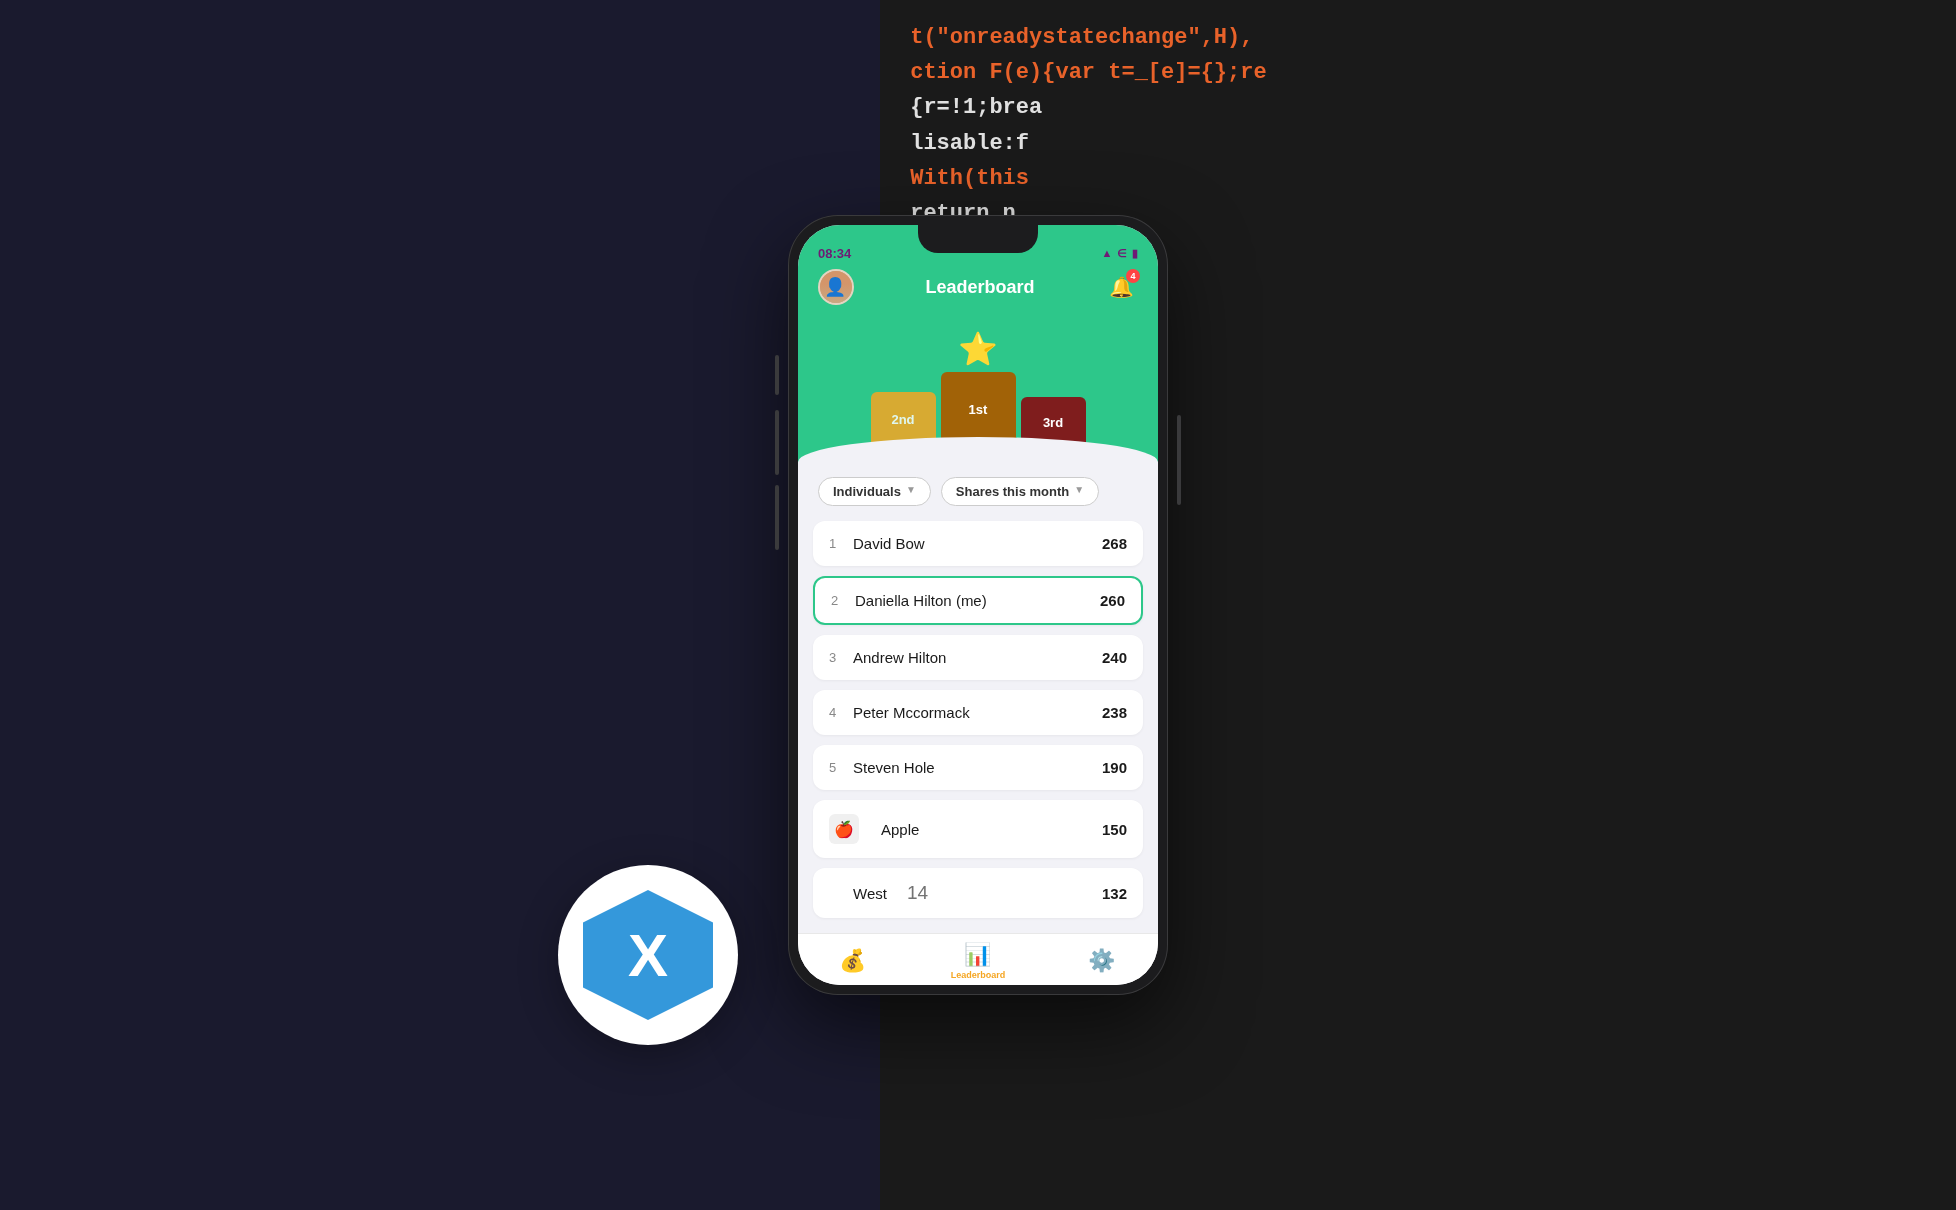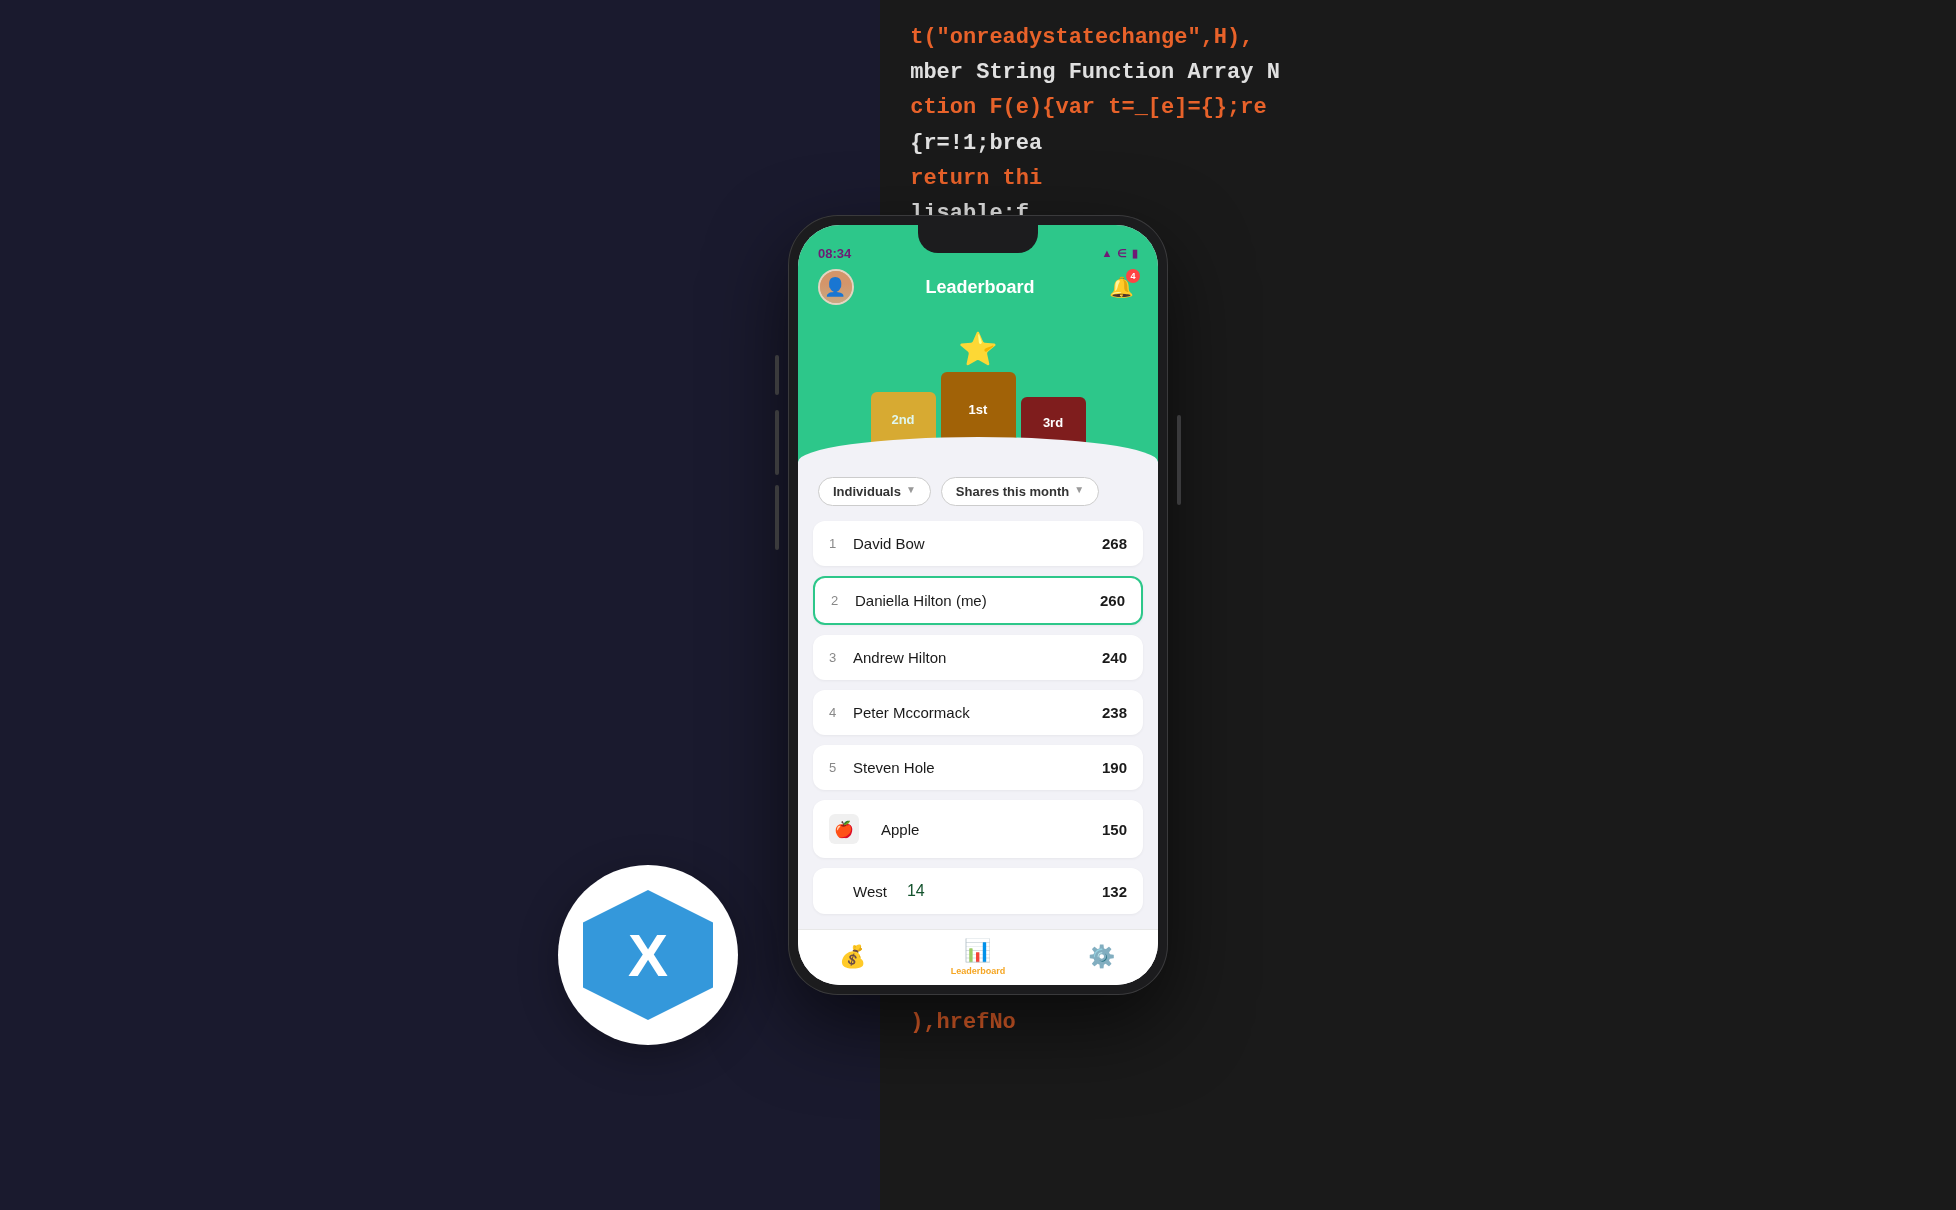--- a/index.html
+++ b/index.html
@@ -343,24 +343,22 @@
       height: 90px;
       background: #3a3a3c;
       border-radius: 2px;
     }
   </style>
 </head>
 <body>
 
 <div class="code-bg">
   <span class="code-line code-orange">t("onreadystatechange",H),</span>
-  <span class="code-line code-white">mber String Function Array N</span>
   <span class="code-line code-orange">ction F(e){var t=_[e]={};re</span>
   <span class="code-line code-white">{r=!1;brea</span>
-  <span class="code-line code-orange">return thi</span>
   <span class="code-line code-white">lisable:f</span>
   <span class="code-line code-orange">With(this</span>
   <span class="code-line code-white">return n.</span>
   <span class="code-line code-orange">resolve).</span>
   <span class="code-line code-white">.disable</span>
   <span class="code-line code-orange">length,i=</span>
   <span class="code-line code-white">&amp;b.isFunc</span>
   <span class="code-line code-orange">'&gt;a&lt;/a&gt;&lt;</span>
   <span class="code-line code-white">.cssText=</span>
   <span class="code-line code-orange">nge",H),c</span>
@@ -500,21 +498,21 @@
             <div class="company-logo-area">🍎</div>
             <span class="item-name">Apple</span>
           </div>
           <span class="item-score">150</span>
         </div>
 
         <div class="list-item">
           <div class="list-item-left">
             <span class="rank"></span>
             <span class="item-name">West</span>
-            <span style="font-size:16px; color:#14532d; margin-left:8px;">14</span>
+            <span style="font-size:19px; color:#737373; margin-left:8px;">14</span>
           </div>
           <span class="item-score">132</span>
         </div>
 
       </div>
 
       <div class="bottom-nav">
         <div class="nav-item">
           <span class="nav-icon">💰</span>
         </div>

